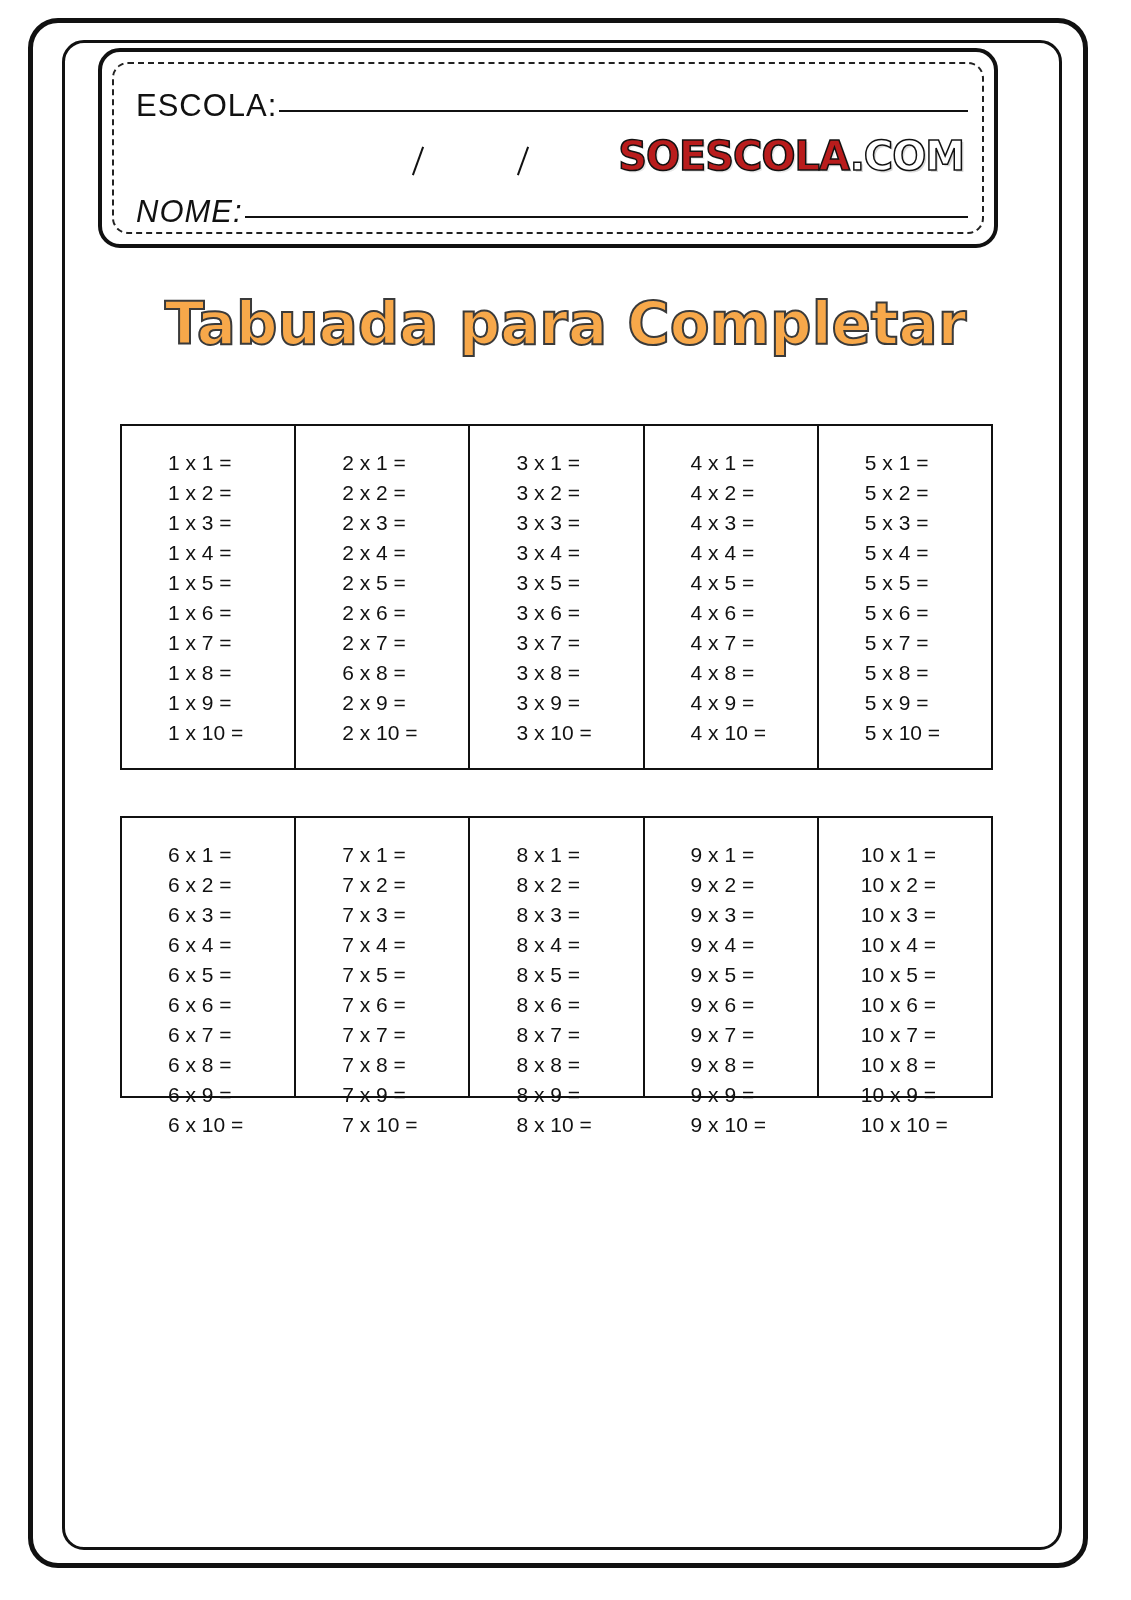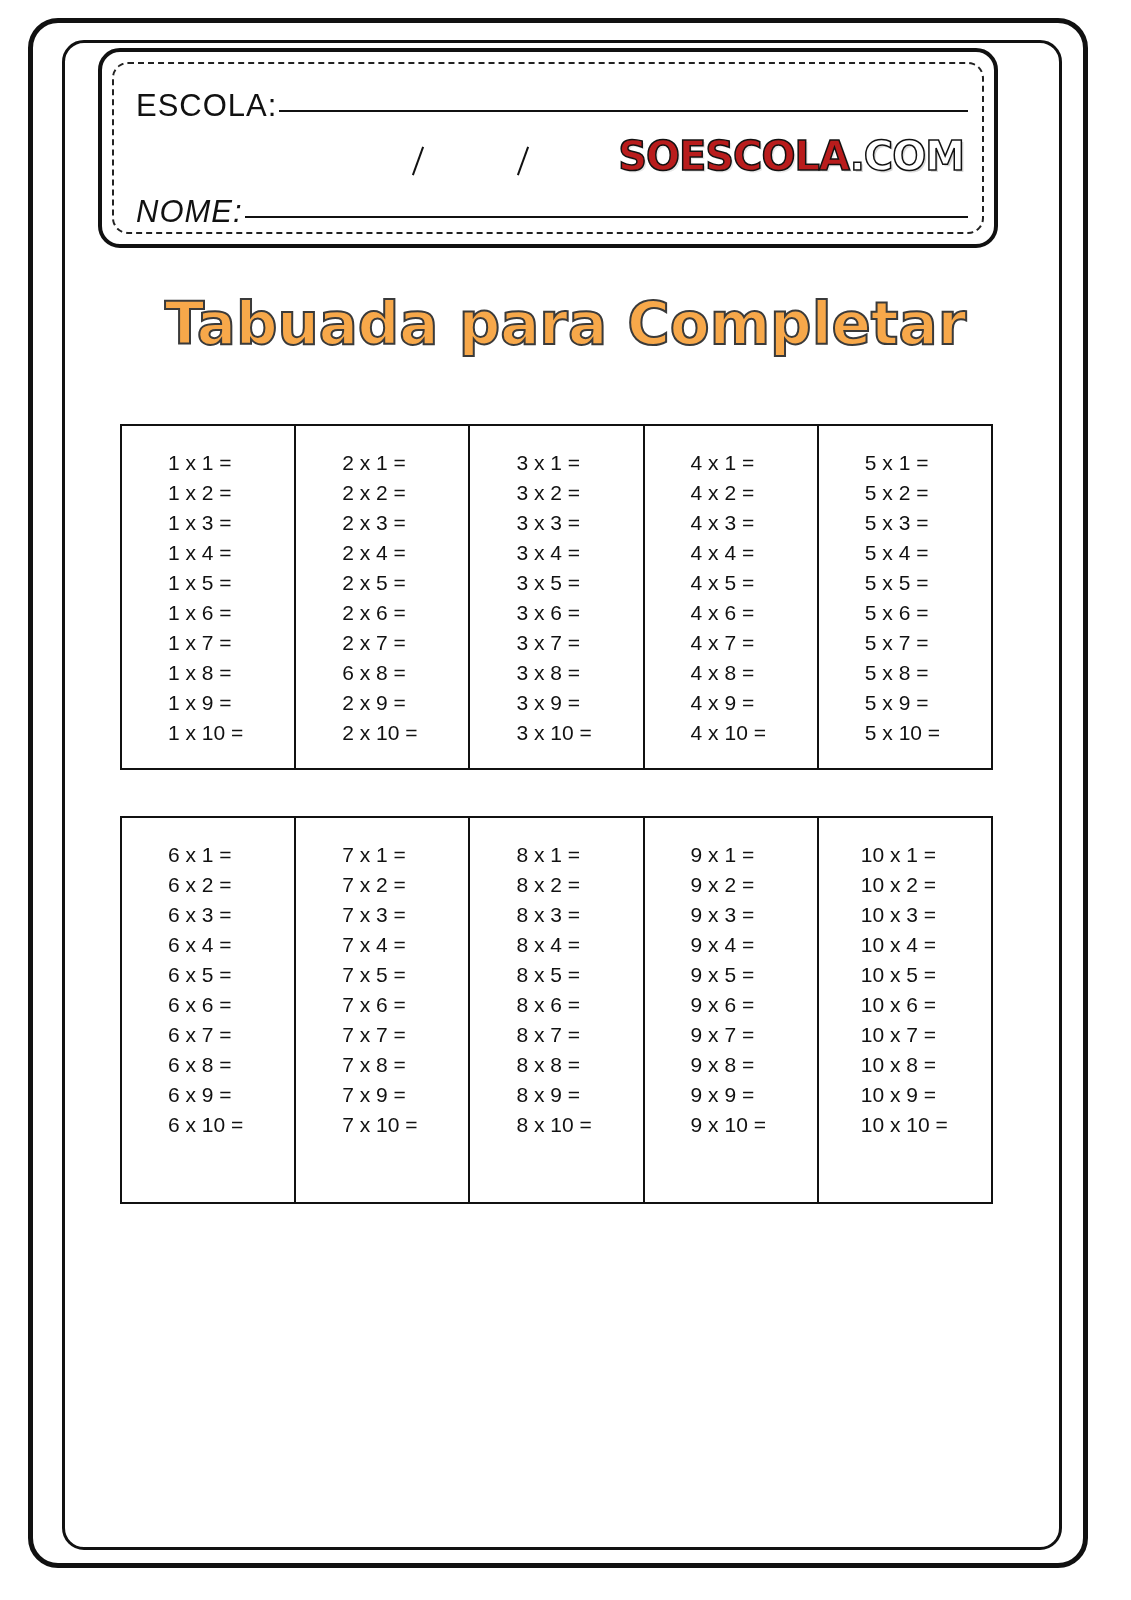--- a/index.html
+++ b/index.html
@@ -148,21 +148,21 @@
   
   .table-block {
     position: absolute;
     left: 120px;
     width: 873px;
     border: 2px solid #111;
     box-sizing: border-box;
     display: flex;
   }
   #block-1 { top: 424px; height: 346px; }
-  #block-2 { top: 816px; height: 388px; }
+  #block-2 { top: 816px; height: 282px; }
 
   .col {
     flex: 1;
     border-right: 2px solid #111;
     box-sizing: border-box;
     padding: 22px 0 0 16px;
   }
   .col:last-child { border-right: none; }
 
   .col .line {

